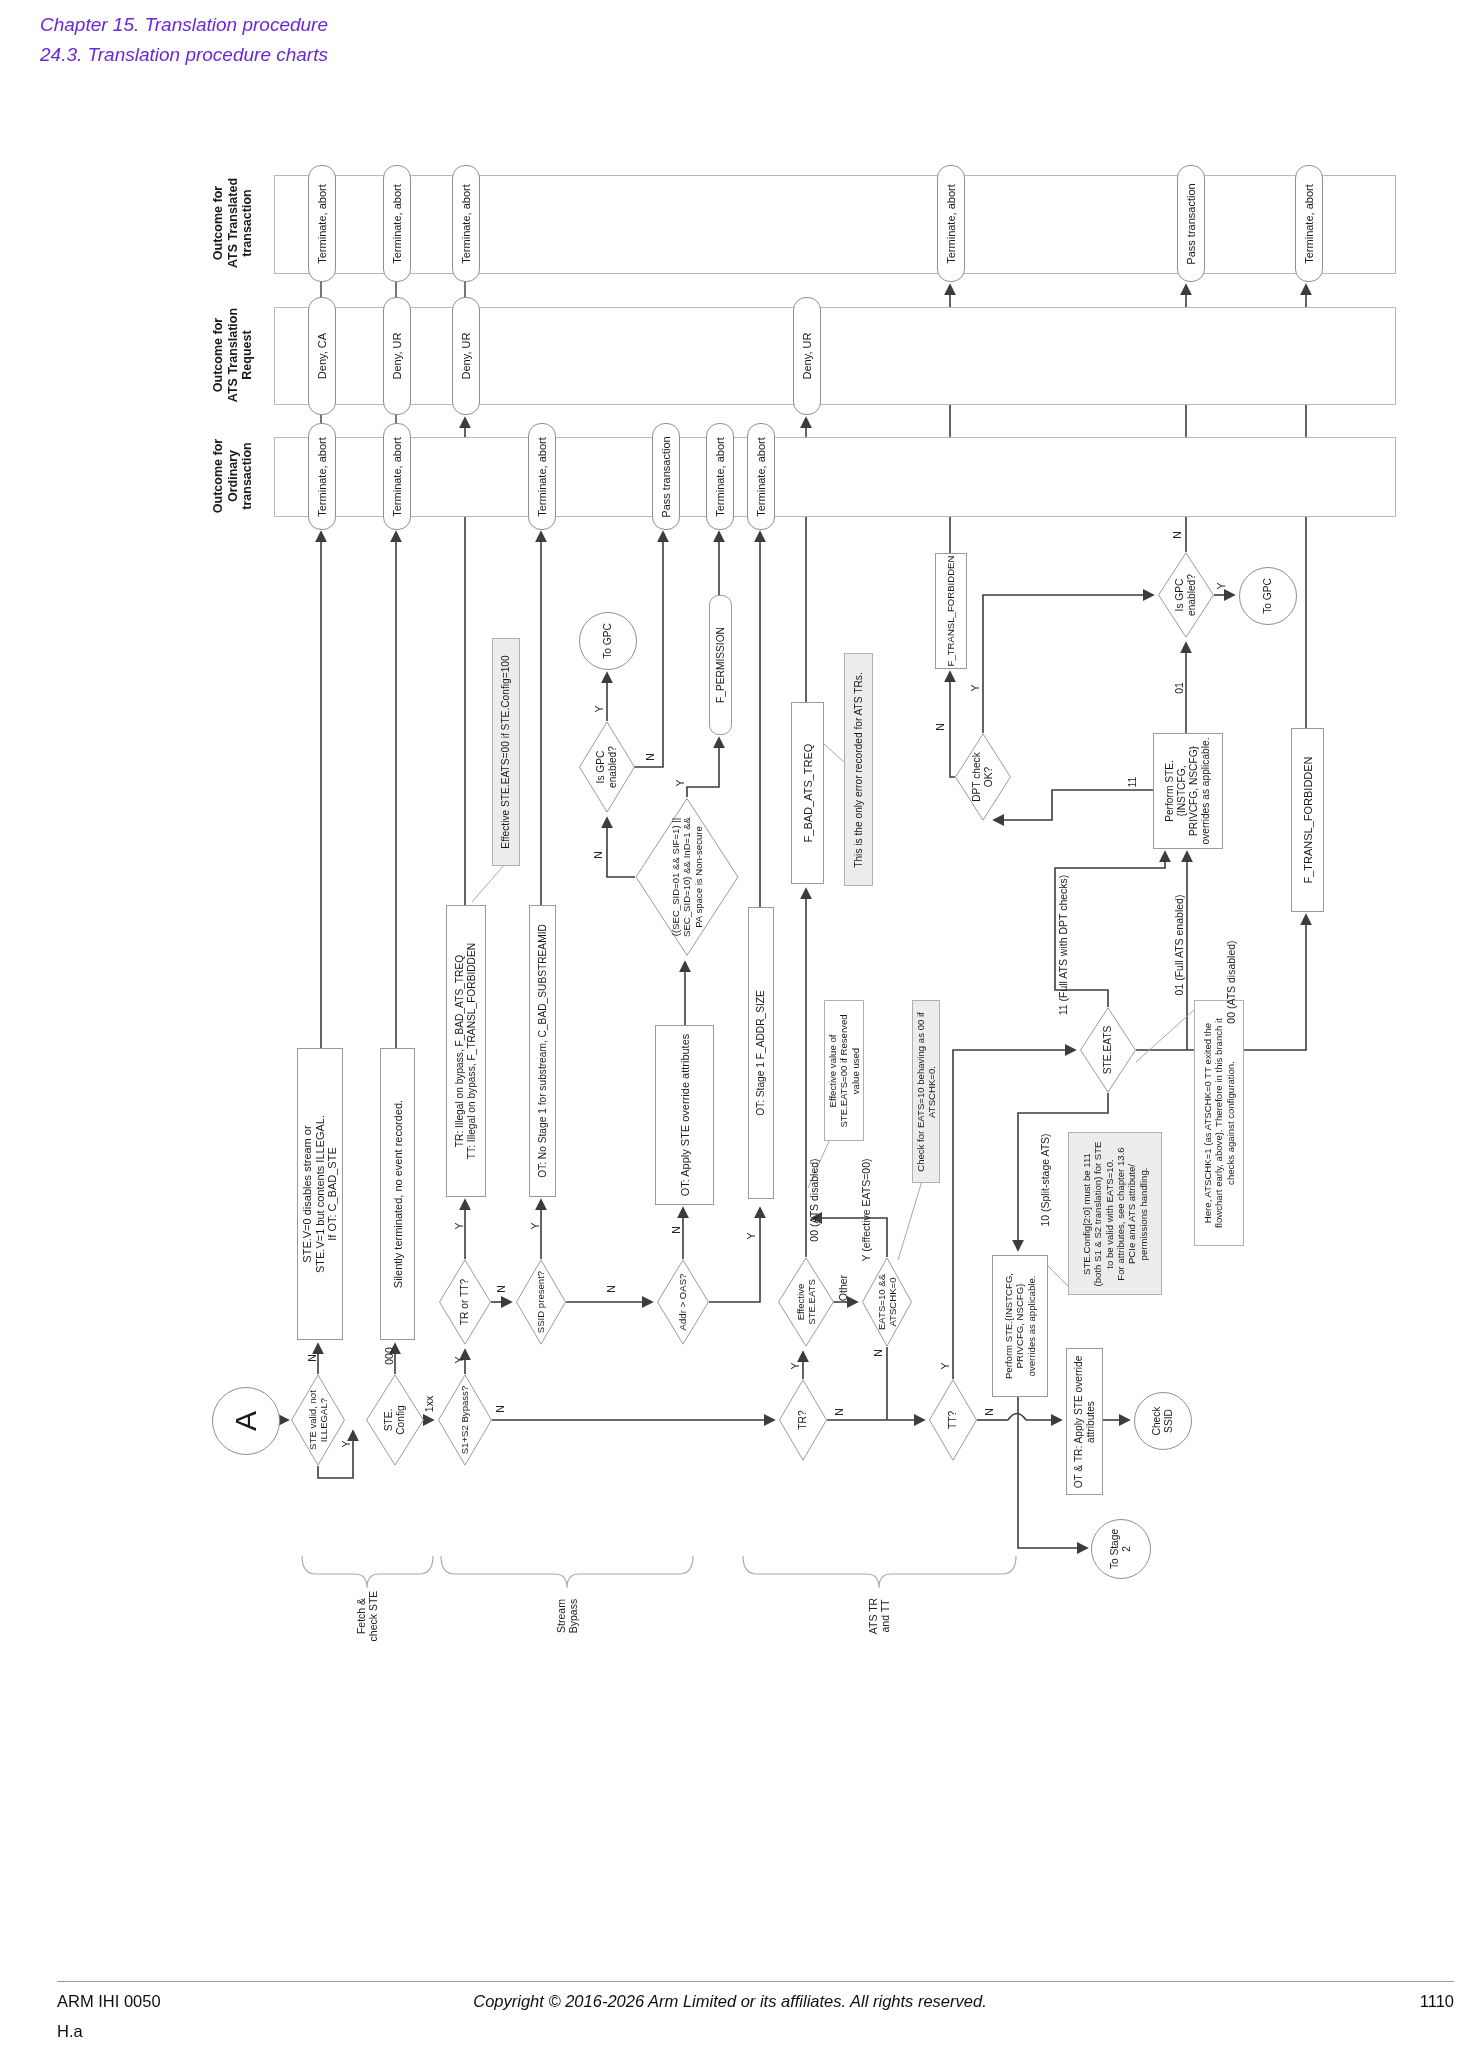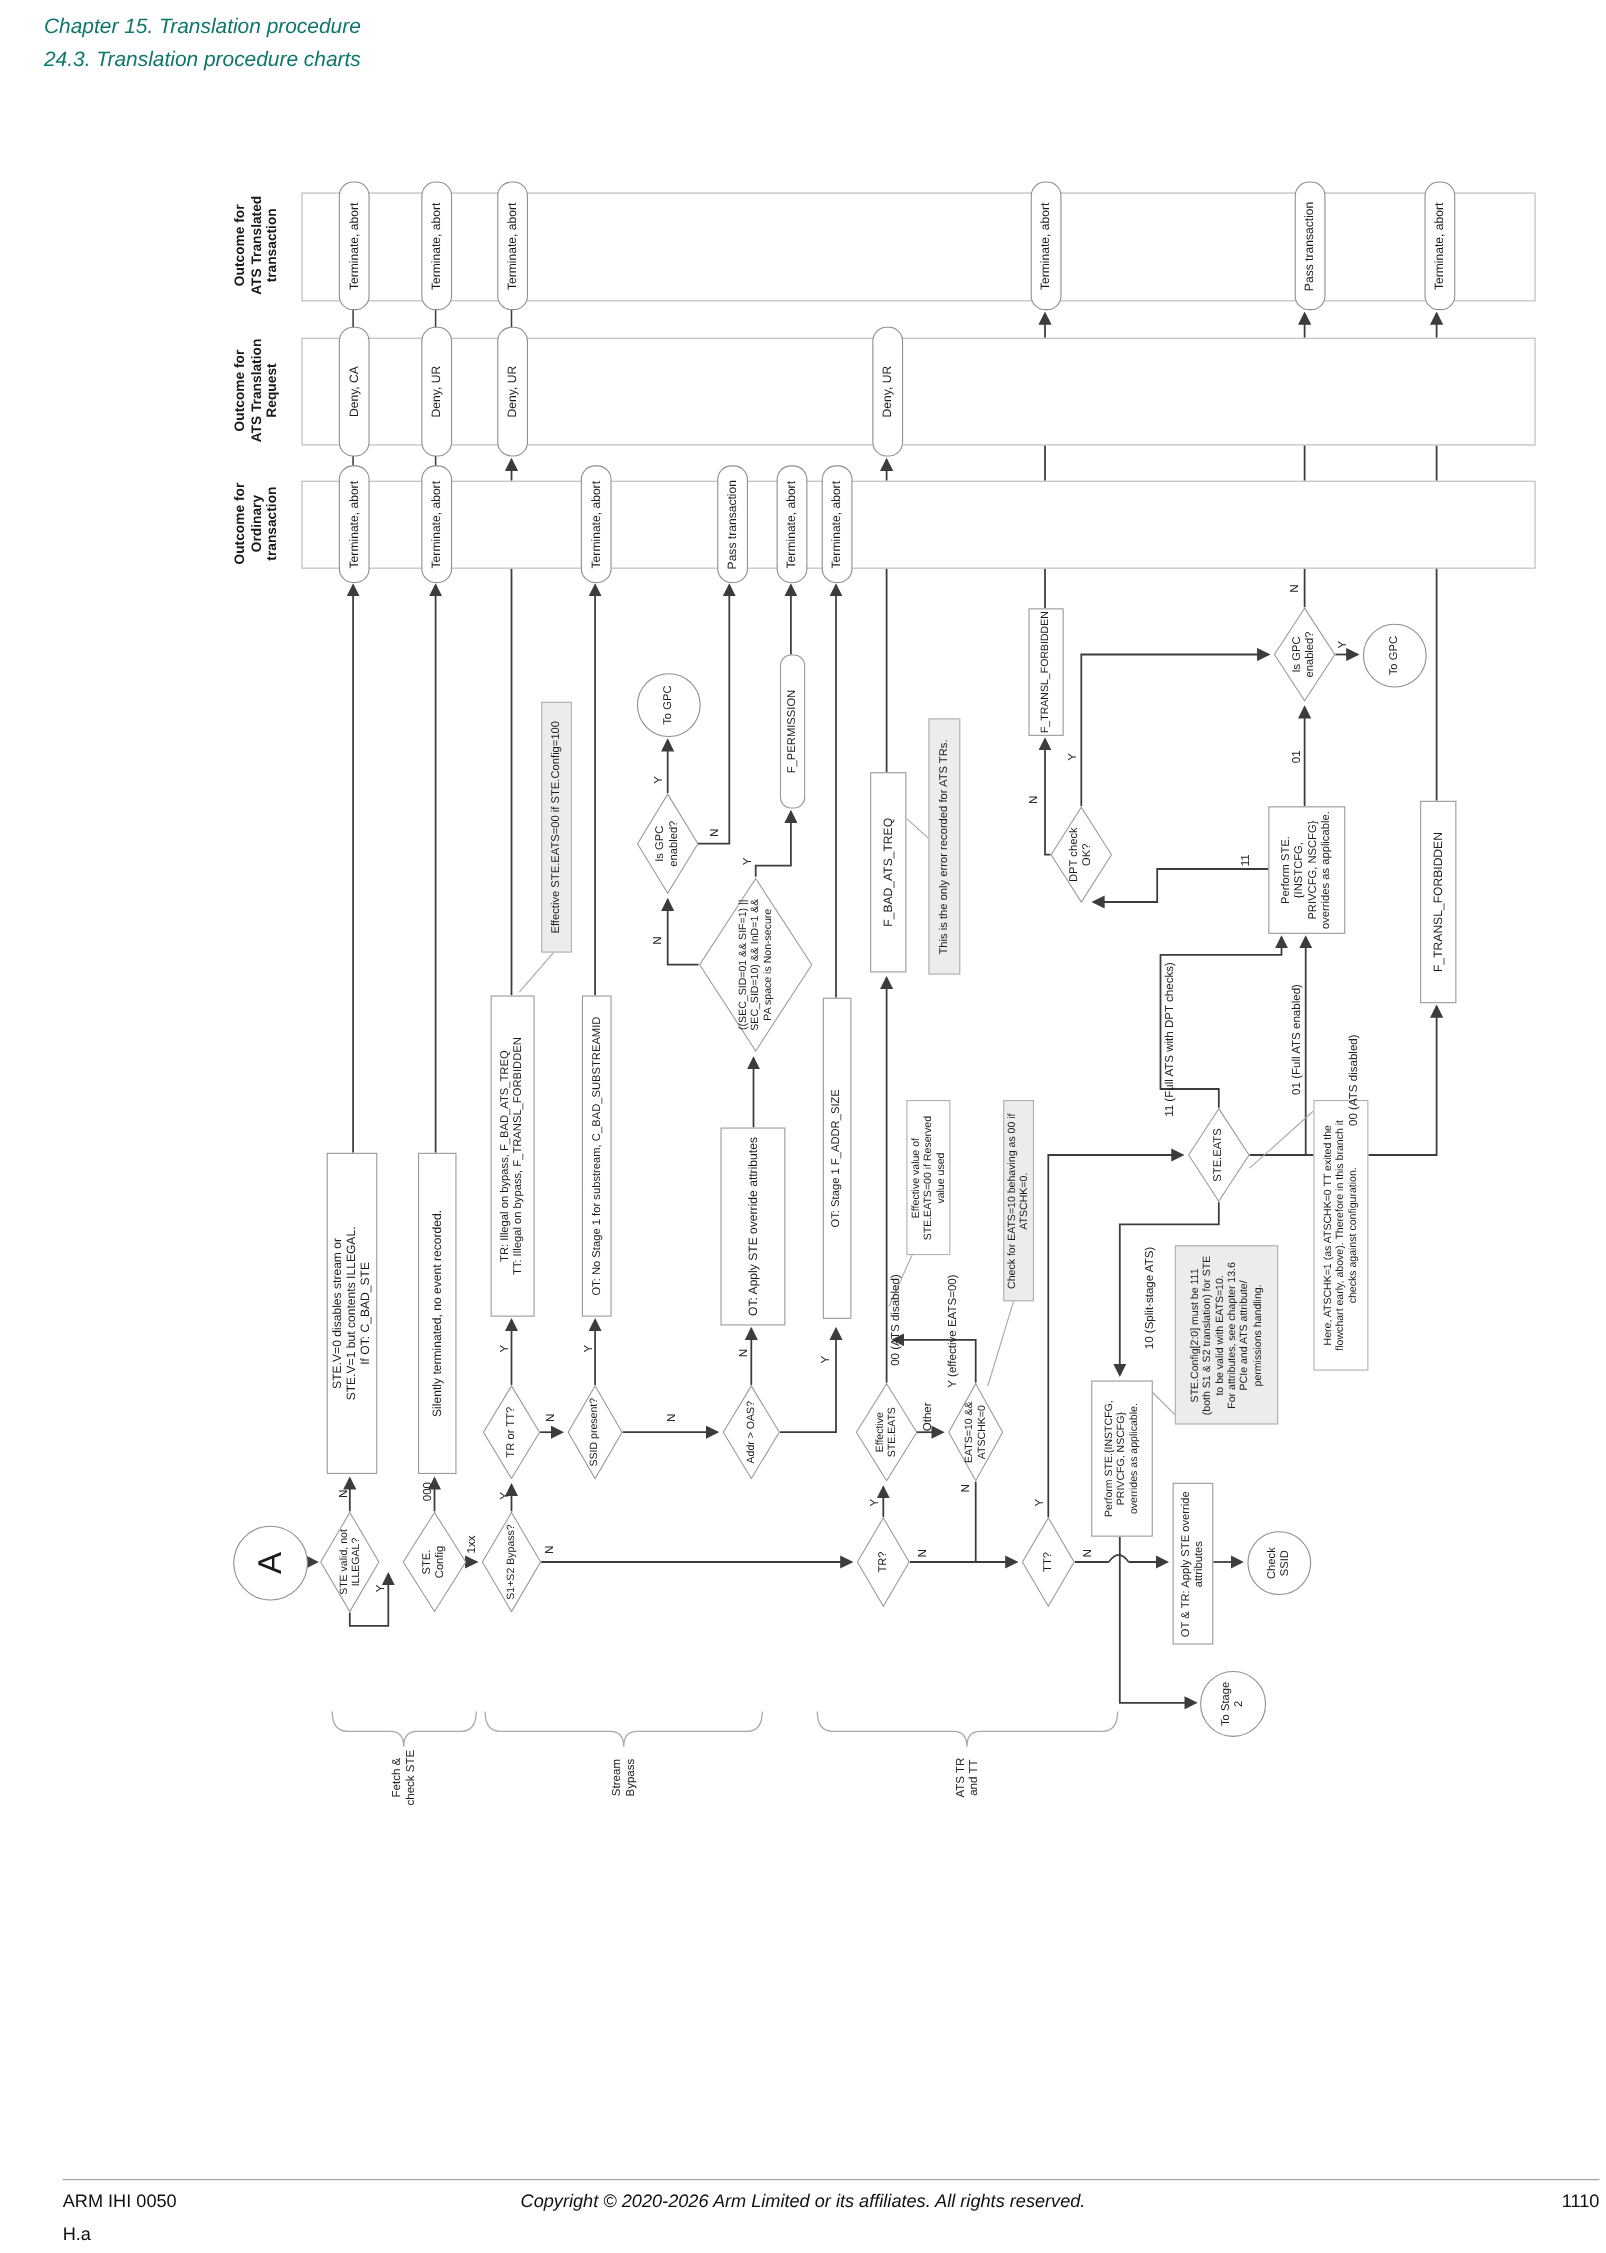--- a/index.html
+++ b/index.html
@@ -1,20 +1,20 @@
 <!DOCTYPE html>
 <html><head>
 <meta charset="utf-8">
 <style>
   html,body{margin:0;padding:0;background:#fff;}
   #page{position:relative;width:1460px;height:2048px;background:#fff;overflow:hidden;
         font-family:"Liberation Sans",sans-serif;color:#1a1a1a;}
   [data-bind]{white-space:pre-line;}
   .abs{position:absolute;}
-  .hdr{position:absolute;font-style:italic;font-size:19px;color:#0f766e;}
+  .hdr{position:absolute;font-style:italic;font-size:19px;color:#6d28d9;}
   .band{position:absolute;border:1px solid #b8b8b8;background:#fff;}
   .bandlab{font-weight:bold;font-size:12.5px;color:#1a1a1a;line-height:1.18;}
   .pill{position:absolute;width:26px;border:1px solid #8f8f8f;border-radius:13px;background:#fff;}
   .box{position:absolute;border:1px solid #9a9a9a;background:#fff;}
   .rnd{border-radius:10px;}
   .note{position:absolute;border:1px solid #b0b0b0;background:#ececec;}
   .noteW{position:absolute;border:1px solid #b0b0b0;background:#fff;}
   .circ{position:absolute;border:1px solid #8f8f8f;border-radius:50%;background:#fff;}
   .dia{position:absolute;}
   .dia svg{position:absolute;left:0;top:0;width:100%;height:100%;}
@@ -415,16 +415,16 @@
 check STE</span>
   <span class="r lbl" style="left:532px;top:1601px;width:70px;height:30px;" data-bind="groups.bypass">Stream
 Bypass</span>
   <span class="r lbl" style="left:844px;top:1601px;width:70px;height:30px;" data-bind="groups.ats">ATS TR
 and TT</span>
 
 
   <div class="abs" style="left:57px;top:1981px;width:1397px;height:1px;background:#999;"></div>
   <div class="ft" style="left:57px;top:1992px;" data-bind="footer.doc">ARM IHI 0050</div>
   <div class="ft" style="left:57px;top:2022px;" data-bind="footer.rev">H.a</div>
-  <div class="ft fti" style="left:300px;top:1992px;width:860px;text-align:center;" data-bind="footer.copyright">Copyright © 2020-2026 Arm Limited or its affiliates. All rights reserved.</div>
+  <div class="ft fti" style="left:300px;top:1992px;width:860px;text-align:center;" data-bind="footer.copyright">Copyright © 2016-2026 Arm Limited or its affiliates. All rights reserved.</div>
   <div class="ft" style="left:1374px;top:1992px;width:80px;text-align:right;" data-bind="footer.page">1110</div>
 
 </div>
 
 </body></html>

